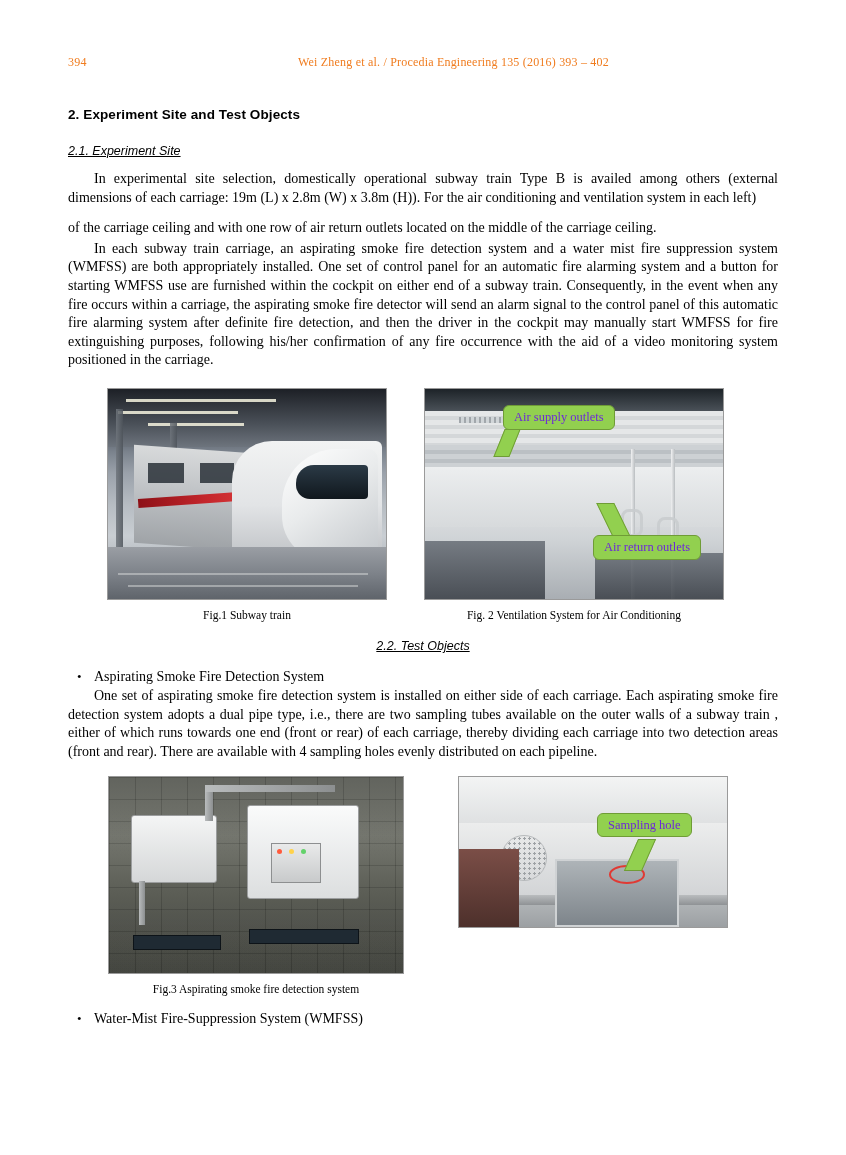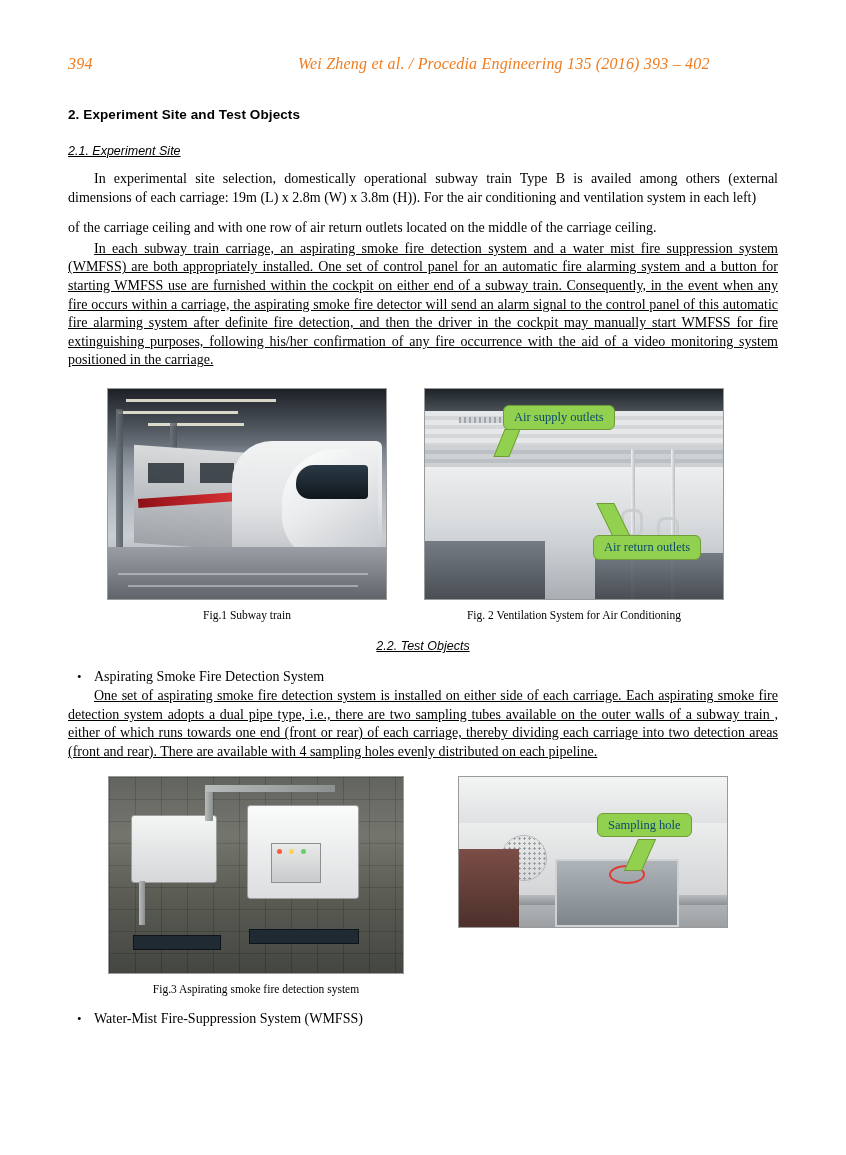--- a/index.html
+++ b/index.html
@@ -27,22 +27,21 @@
     position: absolute;
     left: 68px;
     top: 55px;
     width: 710px;
   }
 
   
   .runninghead {
     position: relative;
     height: 18px;
-    font-style: italic;
-    font-size: 16px;
+    font-size: 12px;
     color: #f07c1f;
     letter-spacing: 0.2px;
   }
   .runninghead .pageno {
     position: absolute;
     left: 0;
     top: 0;
   }
   .runninghead .citation {
     position: absolute;
@@ -74,21 +73,20 @@
     font-size: 14px;
     line-height: 1.33;
     text-align: justify;
     margin: 12px 0 0 0;
   }
   p.body.indent {
     text-indent: 26px;
   }
   p.body.tight {
     margin-top: 2px;
-    text-decoration: underline;
   }
 
   
   .bullet-line {
     display: flex;
     align-items: baseline;
     margin-top: 16px;
     font-size: 14px;
   }
   .bullet-line .dot {
@@ -303,21 +301,21 @@
   }
 
   
   .callout {
     position: absolute;
     background: #92d04f;
     border: 1px solid #6f9c36;
     border-radius: 6px;
     font-family: "Liberation Serif", serif;
     font-size: 12.5px;
-    color: #0c4a6e;
+    color: #6d28d9;
     padding: 5px 10px;
     white-space: nowrap;
     line-height: 1;
   }
   .tail {
     position: absolute;
     background: #92d04f;
     border: 1px solid #6f9c36;
   }
 </style>

